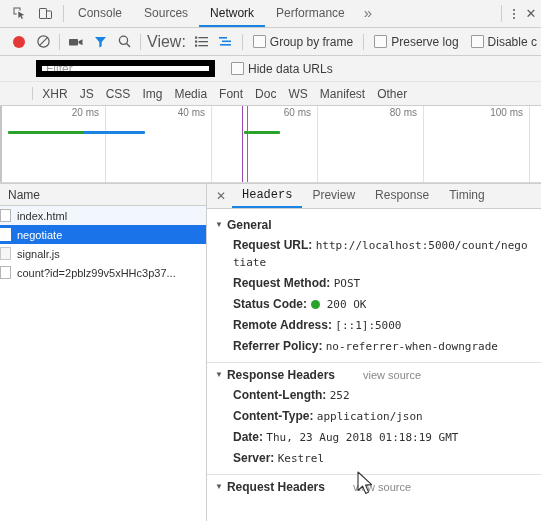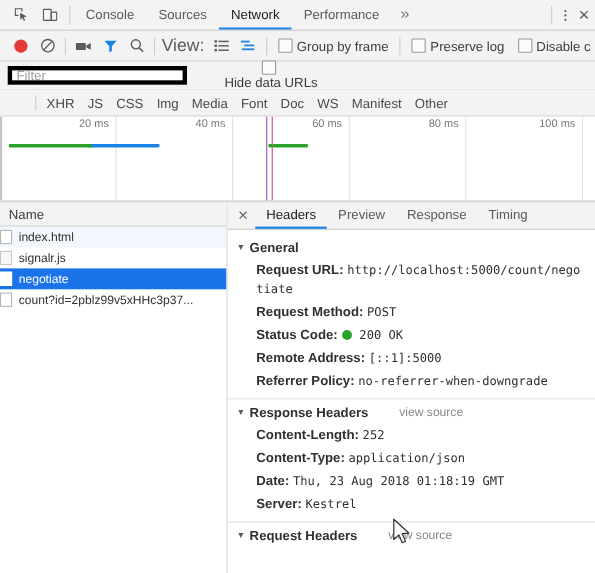--- a/index.html
+++ b/index.html
@@ -179,30 +179,31 @@
   .filter-bar {
     height: 25px;
     min-height: 25px;
     display: flex;
     align-items: center;
     background: #f3f3f3;
     padding-left: 7px;
     border-bottom: 1px solid #e5e5e5;
   }
   .filter-input {
-    width: 163px;
+    width: 179px;
     height: 17px;
-    border: 4px solid #000000;
+    border: 6px solid #000000;
     background: #fff;
     font-size: 12px;
     font-family: "Liberation Sans", sans-serif;
     color: #333;
     padding: 0 4px;
     box-sizing: border-box;
     outline: none;
+    margin-left: 29px;
   }
   .filter-input::placeholder { color: #a0a0a0; }
 
   .type-bar {
     height: 23px;
     min-height: 23px;
     display: flex;
     align-items: center;
     background: #f3f3f3;
     padding-left: 4px;
@@ -369,20 +370,21 @@
     font-size: 12px;
     color: #5a5a5a;
     cursor: pointer;
     border-bottom: 2px solid transparent;
     box-sizing: border-box;
     white-space: nowrap;
   }
   .d-tab.active {
     color: #1a1a1a;
     border-bottom: 2px solid #1a84e5;
+    font-family: Liberation Mono, monospace;
   }
   .detail-body {
     flex: 1;
     overflow: hidden;
     padding: 6px 0 0 0;
     position: relative;
   }
   .section-title {
     display: flex;
     align-items: center;
@@ -549,21 +551,21 @@
       <span>Preserve log</span>
     </label>
     <label class="cb-wrap">
       <span class="cb"></span>
       <span>Disable c</span>
     </label>
   </div>
 
   <div class="filter-bar">
     <input class="filter-input" type="text" placeholder="Filter" style="">
-    <label class="cb-wrap" style="margin-left:34px;flex-direction:column;">
+    <label class="cb-wrap" style="margin-left:16px;">
       <span class="cb"></span>
       <span>Hide data URLs</span>
     </label>
   </div>
 
   <div class="type-bar">
     <div class="type-chip active"><span>All</span></div>
     <div class="type-sep"></div>
     <div class="type-chip"><span>XHR</span></div>
     <div class="type-chip"><span>JS</span></div>
@@ -608,27 +610,27 @@
 
     <div class="requests-pane">
       <div class="req-header">
         <span>Name</span>
       </div>
       <div class="req-list">
         <div class="req-row alt">
           <span class="file-icon"></span>
           <span class="req-name">index.html</span>
         </div>
+        <div class="req-row selected">
+          <span class="file-icon"></span>
+          <span class="req-name">negotiate</span>
+        </div>
         <div class="req-row dim">
           <span class="file-icon"></span>
           <span class="req-name">signalr.js</span>
-        </div>
-        <div class="req-row selected">
-          <span class="file-icon"></span>
-          <span class="req-name">negotiate</span>
         </div>
         <div class="req-row">
           <span class="file-icon"></span>
           <span class="req-name">count?id=2pblz99v5xHHc3p37...</span>
         </div>
       </div>
     </div>
 
     <div class="detail-pane">
       <div class="detail-tabs">

